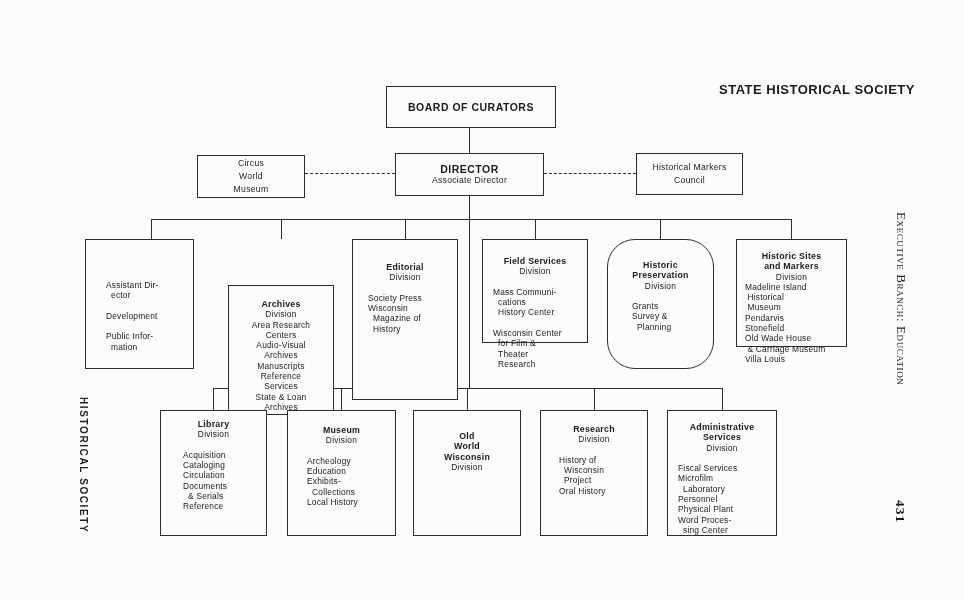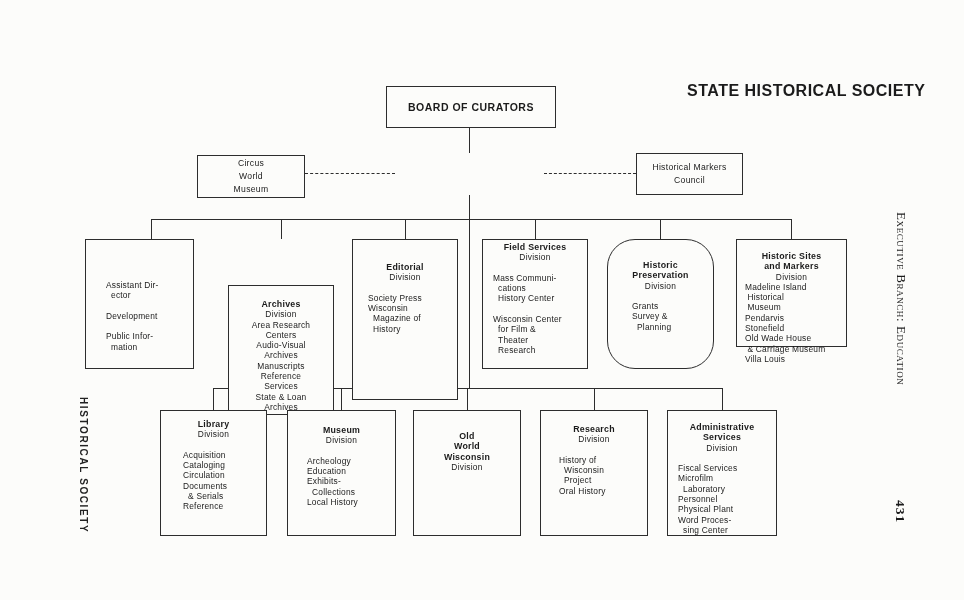--- a/index.html
+++ b/index.html
@@ -31,22 +31,22 @@
   .cbox { display:flex; flex-direction:column; justify-content:center; align-items:center; padding-top:0; }
   .cbox .big { font-weight:700; font-size:10.5px; letter-spacing:.5px; line-height:12px; }
   .cbox .small { font-size:8.6px; line-height:10.5px; letter-spacing:.3px; }
   .cbox .mid { font-size:8.6px; line-height:13px; letter-spacing:.3px; text-align:center; white-space:pre-line; }
   
   .hl { position:absolute; height:1.4px; background:#2d2d2d; }
   .vl { position:absolute; width:1.4px; background:#2d2d2d; }
   .dashl { position:absolute; height:0; border-top:1.7px dashed #2d2d2d; }
   
   .corner-title {
-    position:absolute; left:687px; top:82px;
-    font-weight:700; font-size:16px; letter-spacing:.5px;
+    position:absolute; left:719px; top:82px;
+    font-weight:700; font-size:13px; letter-spacing:.5px;
   }
   .vlabel-left {
     position:absolute; left:78px; top:397px;
     writing-mode:vertical-rl;
     font-weight:700; font-size:10px; letter-spacing:1.6px; color:#222;
   }
   .vlabel-right {
     position:absolute; left:893px; top:212px;
     writing-mode:vertical-rl;
     font-family:"Liberation Serif", serif; font-variant:small-caps;
@@ -90,20 +90,24 @@
   <div class="vl" style="left:722px; top:388px; height:22px;"></div>
 
   <div class="obox cbox" style="left:386px; top:86px; width:170px; height:42px;">
     <div class="big">BOARD OF CURATORS</div>
   </div>
 
   <div class="obox cbox" style="left:197px; top:155px; width:108px; height:43px;">
     <div class="mid">Circus
 World
 Museum</div>
+  </div>
+  <div class="obox cbox" style="left:395px; top:153px; width:149px; height:43px;">
+    <div class="big">DIRECTOR</div>
+    <div class="small">Associate Director</div>
   </div>
   <div class="obox cbox" style="left:636px; top:153px; width:107px; height:42px;">
     <div class="mid">Historical Markers
 Council</div>
   </div>
 
   <div class="obox" style="left:85px; top:239px; width:109px; height:130px; padding-top:40px;">
     <div class="bbody" style="padding-left:20px;">Assistant Dir-
   ector
 
@@ -130,21 +134,21 @@
   <div class="obox" style="left:352px; top:239px; width:106px; height:161px; padding-top:22px;">
     <div class="btitle">Editorial</div>
     <div class="bsub">Division</div>
     <div class="bbody" style="padding-left:15px;">
 Society Press
 Wisconsin
   Magazine of
   History</div>
   </div>
 
-  <div class="obox" style="left:482px; top:239px; width:106px; height:130px; padding-top:2px;">
+  <div class="obox" style="left:482px; top:239px; width:106px; height:104px; padding-top:16px;">
     <div class="btitle">Field Services</div>
     <div class="bsub">Division</div>
     <div class="bbody" style="padding-left:10px;">
 Mass Communi-
   cations
   History Center
 
 Wisconsin Center
   for Film &amp;
   Theater

